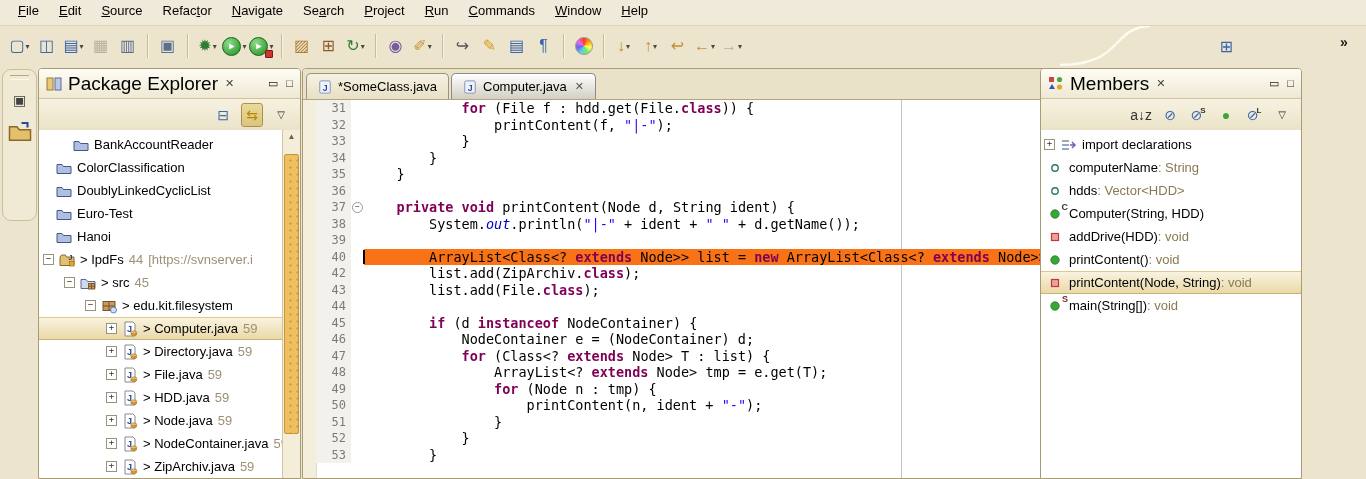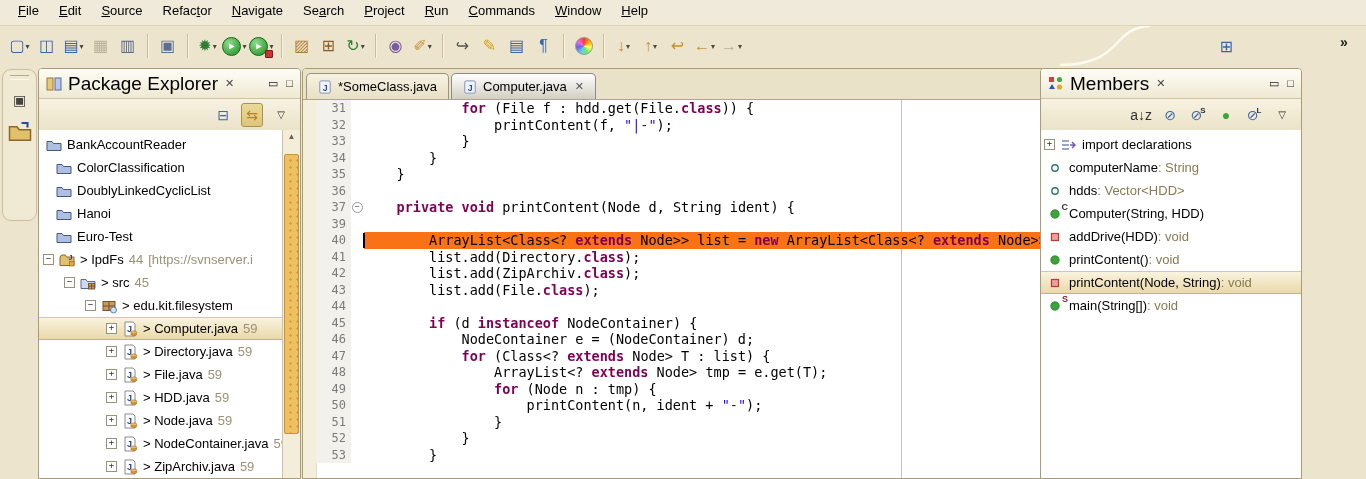--- a/index.html
+++ b/index.html
@@ -234,21 +234,21 @@
           <span style="color: rgb(58, 102, 173);">⊟</span>
         </div>
         <div class="ptool pressed">
           <span style="color: rgb(184, 134, 11);">⇆</span>
         </div>
         <div class="ptool vmenu">
           <span style="color: rgb(34, 34, 34);">▽</span>
         </div>
       </div>
     <div class="tree" id="peTree">
-        <div class="trow" style="padding-left: 7px;">
+        <div class="trow" style="padding-left: 34px;">
           <span class="ticon">
             <svg viewBox="0 0 16 16">
               <path d="M1 13.5V4.5h5l1.5 2H15v7z" fill="#aebfe3" stroke="#44597f"></path>
             </svg>
           </span>
           <span>BankAccountReader</span>
         </div>
         <div class="trow" style="padding-left: 17px;">
           <span class="ticon">
             <svg viewBox="0 0 16 16">
@@ -264,29 +264,29 @@
             </svg>
           </span>
           <span>DoublyLinkedCyclicList</span>
         </div>
         <div class="trow" style="padding-left: 17px;">
           <span class="ticon">
             <svg viewBox="0 0 16 16">
               <path d="M1 13.5V4.5h5l1.5 2H15v7z" fill="#aebfe3" stroke="#44597f"></path>
             </svg>
           </span>
+          <span>Euro-Test</span>
+        </div>
+        <div class="trow" style="padding-left: 17px;">
+          <span class="ticon">
+            <svg viewBox="0 0 16 16">
+              <path d="M1 13.5V4.5h5l1.5 2H15v7z" fill="#aebfe3" stroke="#44597f"></path>
+            </svg>
+          </span>
           <span>Hanoi</span>
-        </div>
-        <div class="trow" style="padding-left: 17px;">
-          <span class="ticon">
-            <svg viewBox="0 0 16 16">
-              <path d="M1 13.5V4.5h5l1.5 2H15v7z" fill="#aebfe3" stroke="#44597f"></path>
-            </svg>
-          </span>
-          <span>Euro-Test</span>
         </div>
         <div class="trow" style="padding-left: 4px;">
           <span class="expander">−</span>
           <span class="ticon">
             <svg viewBox="0 0 16 16">
               <path d="M1 13.5V5l1.5-2h4l1 2H15v8.5z" fill="#e2c06c" stroke="#8a6a28"></path>
               <text x="9.5" y="8" font-size="7" fill="#223a8a" font-weight="bold">J</text>
               <rect x="10.5" y="9.5" width="4.5" height="4.5" fill="#e8a33d" stroke="#9a6a1a" stroke-width="0.7"></rect>
             </svg>
           </span>
@@ -482,33 +482,33 @@
             <span class="ct"></span>
           </div>
           <div class="cl">
             <span class="ln">37</span>
             <span class="fold">
               <span class="foldmark">−</span>
             </span>
             <span class="ct"><span>    </span><span class="tk-k">private</span><span> </span><span class="tk-k">void</span><span> printContent(Node d, String ident) {</span></span>
           </div>
           <div class="cl">
+            <span class="ln">38</span>
+            <span class="fold"></span>
+            <span class="ct"><span>        System.</span><span class="tk-sf">out</span><span>.println(</span><span class="tk-s">"|-"</span><span> + ident + </span><span class="tk-s">" "</span><span> + d.getName());</span></span>
+          </div>
+          <div class="cl">
             <span class="ln">39</span>
             <span class="fold"></span>
             <span class="ct"></span>
           </div>
           <div class="cl cur">
             <span class="ln">40</span>
             <span class="fold"></span>
             <span class="ct"><span>        ArrayList&lt;Class&lt;? </span><span class="tk-k">extends</span><span> Node&gt;&gt; list = </span><span class="tk-k">new</span><span> ArrayList&lt;Class&lt;? </span><span class="tk-k">extends</span><span> Node&gt;&gt;();</span></span>
-          </div>
-          <div class="cl">
-            <span class="ln">41</span>
-            <span class="fold"></span>
-            <span class="ct"><span>        list.add(Directory.</span><span class="tk-k">class</span><span>);</span></span>
           </div>
           <div class="cl">
             <span class="ln">42</span>
             <span class="fold"></span>
             <span class="ct"><span>        list.add(ZipArchiv.</span><span class="tk-k">class</span><span>);</span></span>
           </div>
           <div class="cl">
             <span class="ln">43</span>
             <span class="fold"></span>
             <span class="ct"><span>        list.add(File.</span><span class="tk-k">class</span><span>);</span></span>

